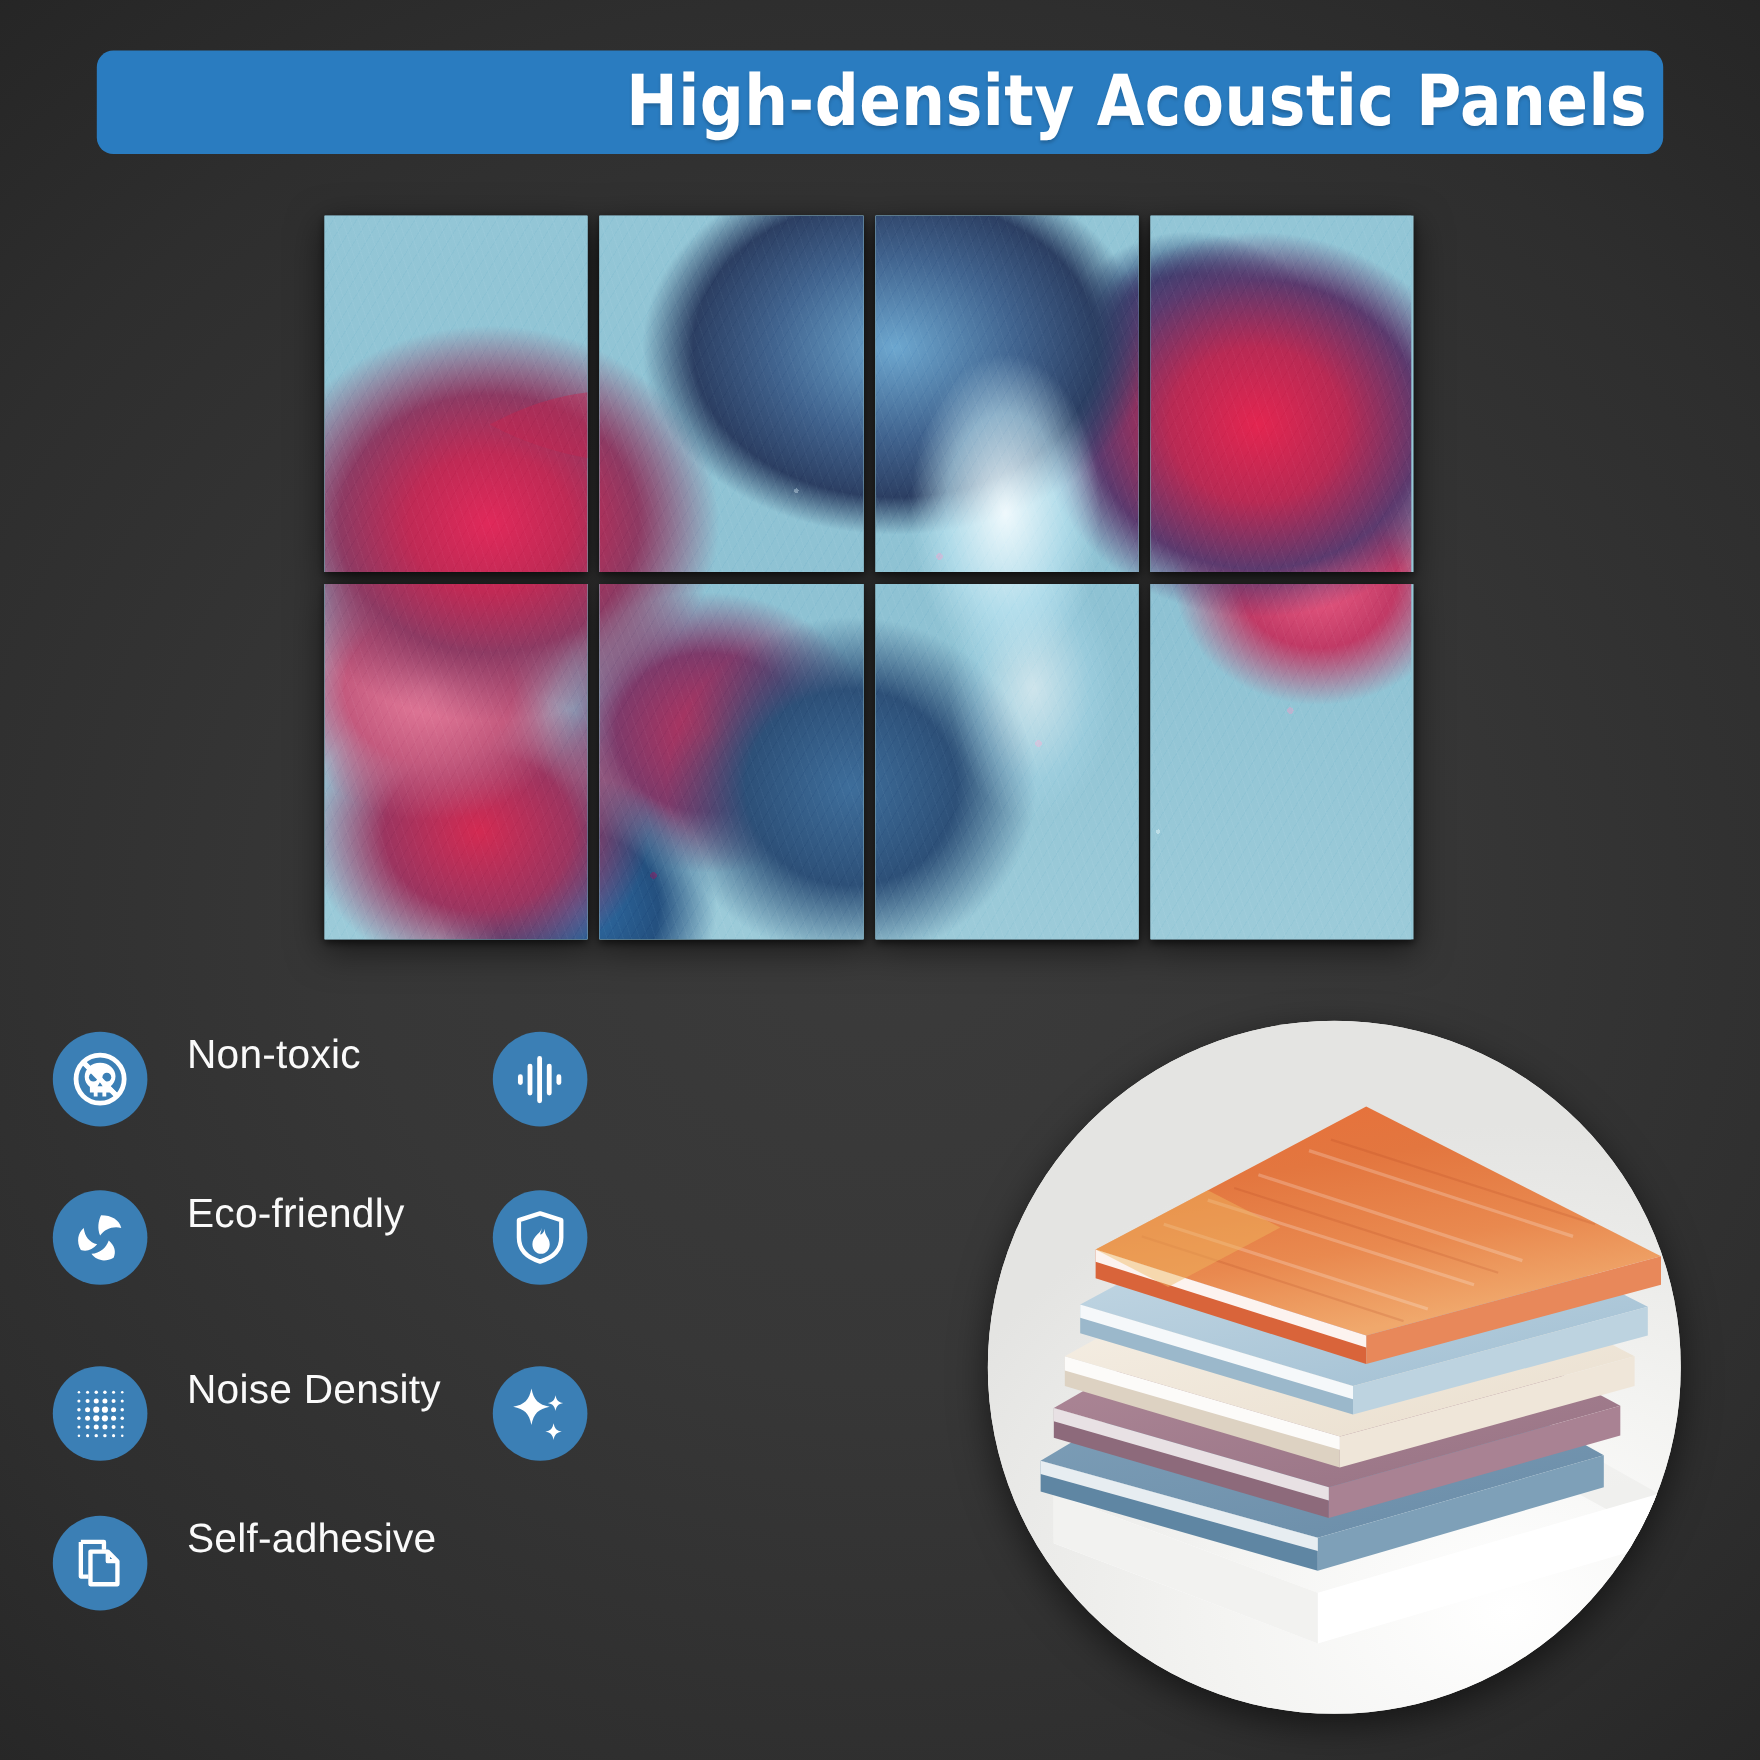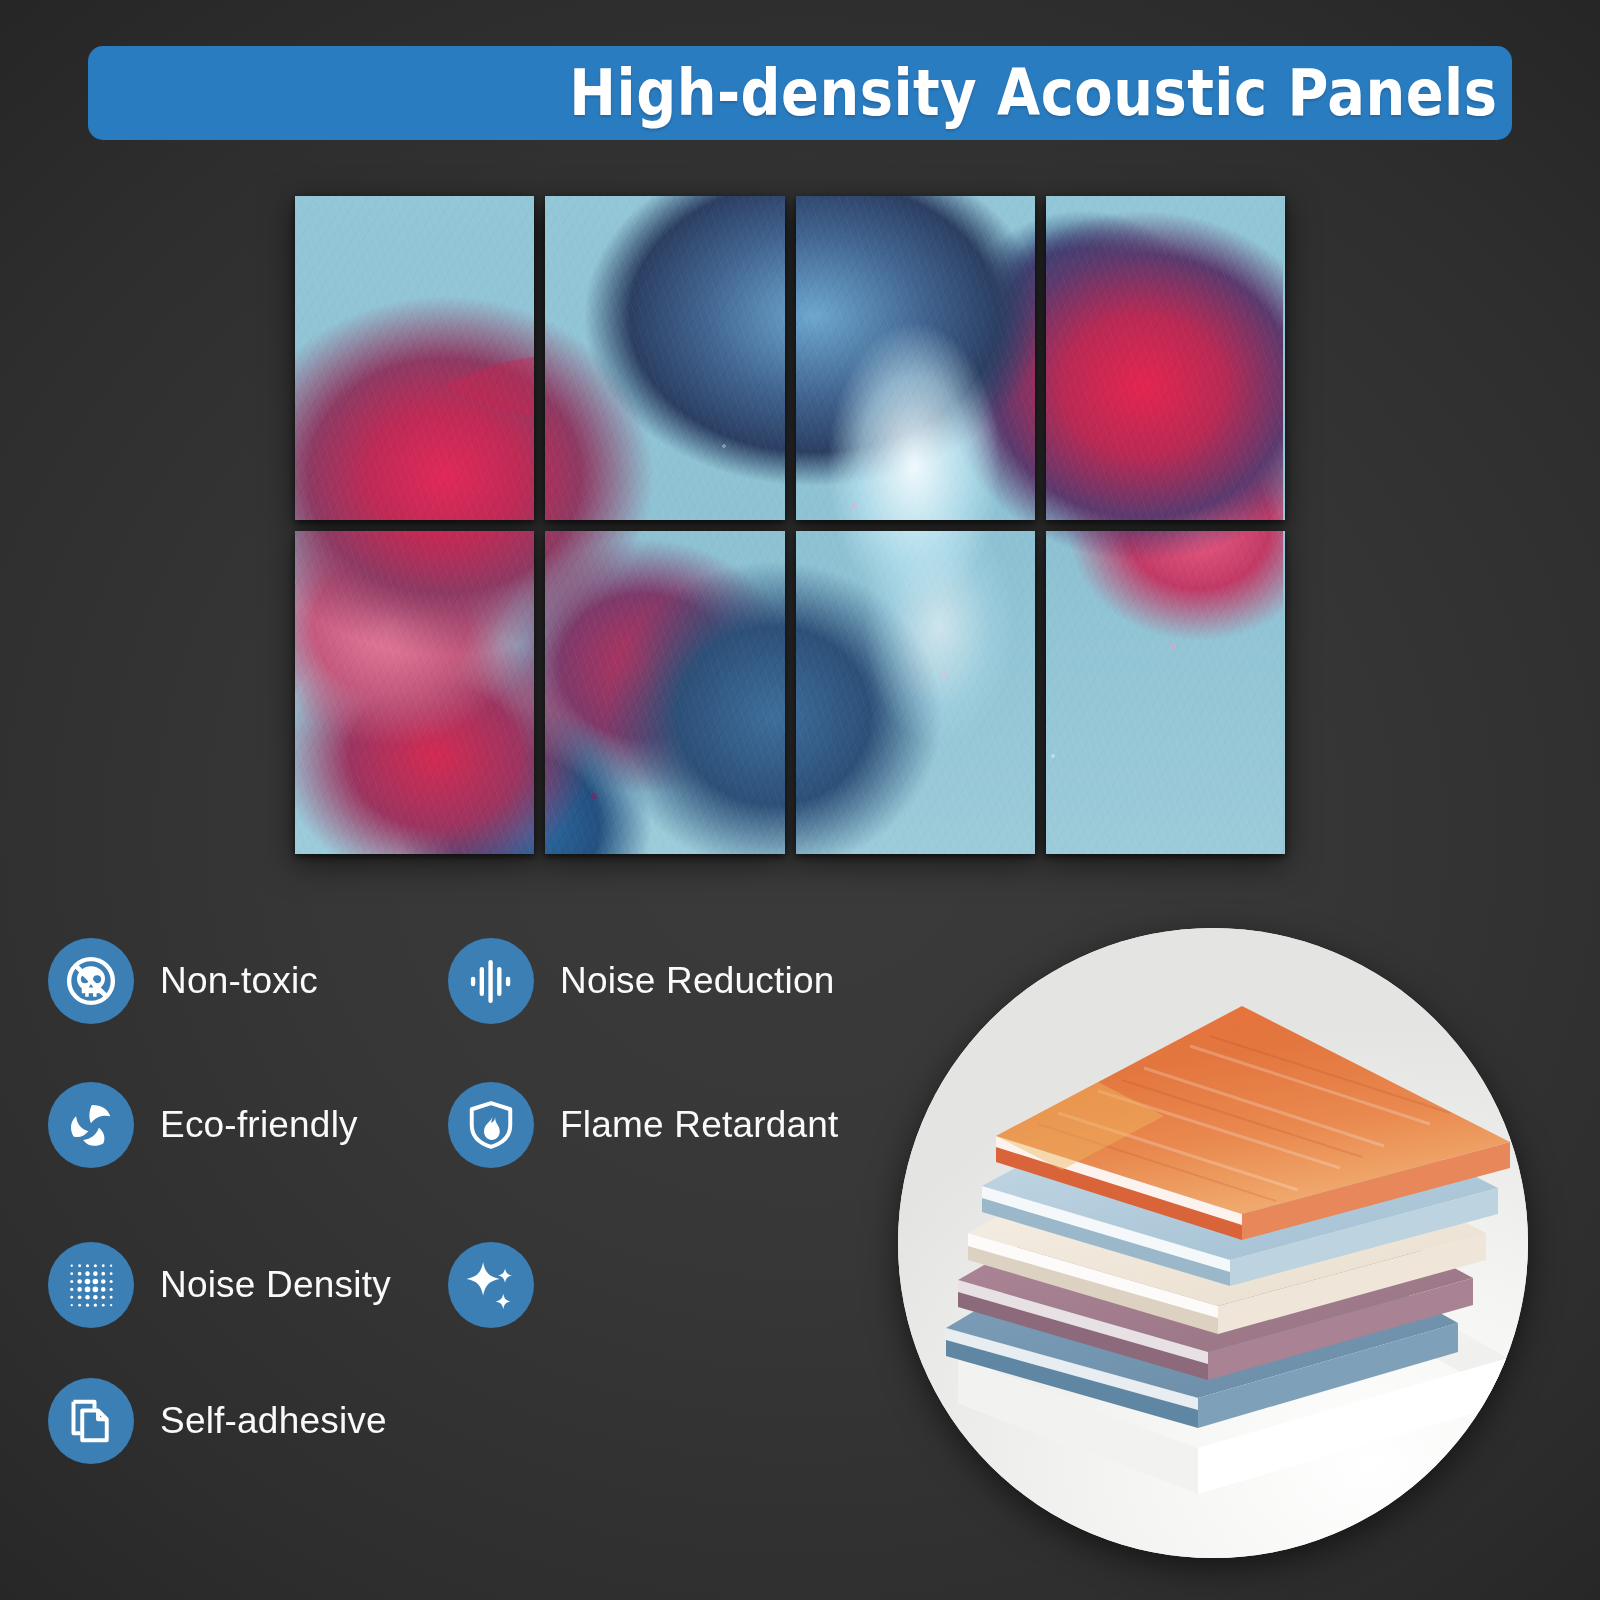--- a/index.html
+++ b/index.html
@@ -135,21 +135,21 @@
   .art-svg { position:absolute; inset:0; width:990px; height:658px; }
 
   
   #features {
     position:absolute;
     left:48px; top:938px;
     width:840px;
   }
   .feature-row {
     position:absolute;
-    display:flex; align-items:center; gap:26px;
+    display:flex; align-items:flex-start; gap:36px;
   }
   .feature-col-left  { left:0px; }
   .feature-col-right { left:400px; }
   .feature-r0 { top:0px; }
   .feature-r1 { top:144px; }
   .feature-r2 { top:304px; }
   .feature-r3 { top:440px; }
 
   .feature-icon {
     flex:0 0 auto;
@@ -327,31 +327,29 @@
     <div class="feature-row feature-col-right feature-r0">
       <span class="feature-icon">
         <svg viewBox="0 0 64 64" fill="#fff">
           <rect x="9" y="27" width="5" height="11" rx="2.5"></rect>
           <rect x="19" y="16" width="5" height="33" rx="2.5"></rect>
           <rect x="29" y="8" width="5" height="49" rx="2.5"></rect>
           <rect x="39" y="16" width="5" height="33" rx="2.5"></rect>
           <rect x="49" y="27" width="5" height="11" rx="2.5"></rect>
         </svg>
       </span>
-      <span class="feature-label">Noise Reduction</span>
     </div>
 
     <div class="feature-row feature-col-right feature-r1">
       <span class="feature-icon">
         <svg viewBox="0 0 64 64" fill="none">
           <path d="M32 7 54 14v18c0 13-9 21-22 25C19 53 10 45 10 32V14L32 7Z" stroke="#fff" stroke-width="4.5" stroke-linejoin="round"></path>
           <path d="M33 17c2 7-1 9-4 12s-5 6-5 10c0 6 4 10 9 10s9-4 9-10c0-7-6-9-5-16-1 4-3 6-5 6 2-5 2-9 1-12Z" fill="#fff"></path>
         </svg>
       </span>
-      <span class="feature-label">Flame Retardant</span>
     </div>
 
     <div class="feature-row feature-col-right feature-r2">
       <span class="feature-icon">
         <svg viewBox="0 0 64 64" fill="#fff">
           <path d="M23 6c2.4 12 7.2 16.8 19 19-11.8 2.2-16.6 7-19 19-2.4-12-7.2-16.8-19-19 11.8-2.2 16.6-7 19-19Z"></path>
           <path d="M48 13c1 5.2 3 7.2 8 8.2-5 1-7 3-8 8.2-1-5.2-3-7.2-8-8.2 5-1 7-3 8-8.2Z"></path>
           <path d="M46 42c1.1 5.6 3.2 7.8 8.6 8.8-5.4 1-7.5 3.2-8.6 8.8-1.1-5.6-3.2-7.8-8.6-8.8 5.4-1 7.5-3.2 8.6-8.8Z"></path>
         </svg>
       </span>

